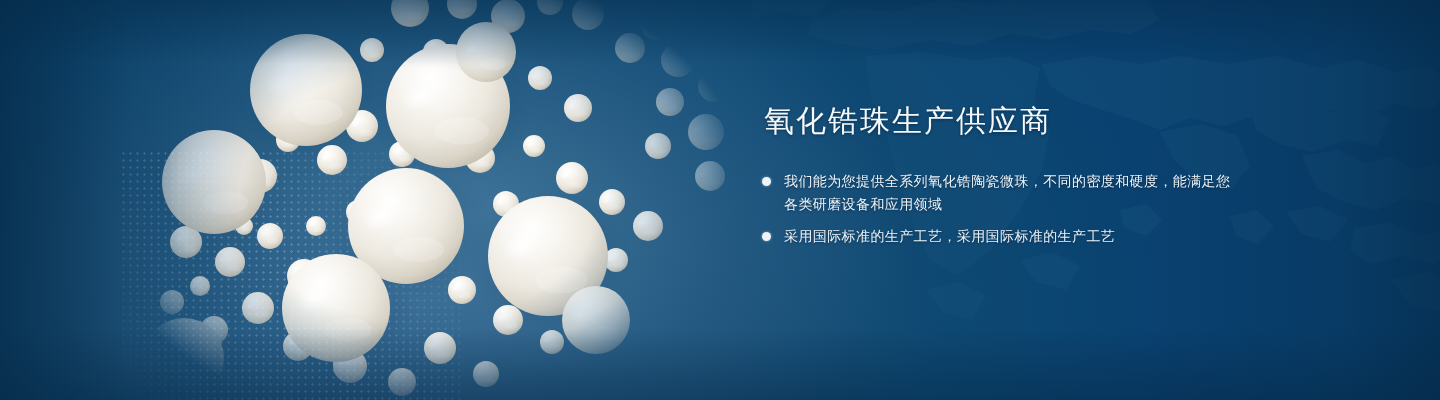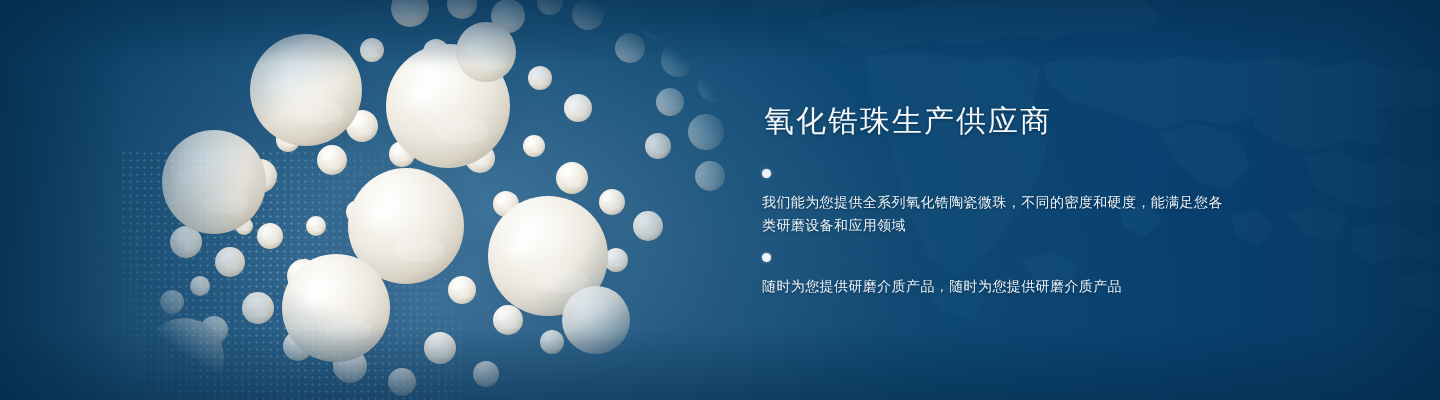--- a/index.html
+++ b/index.html
@@ -55,28 +55,27 @@
   .beads svg{width:100%;height:100%;display:block;}
   
   .copy{
     position:absolute;left:762px;top:104px;width:470px;
     color:#ffffff;
   }
   .headline{
     font-size:30px;line-height:1.12;font-weight:400;letter-spacing:2px;
     color:#f4f8fb;
     text-shadow:0 1px 3px rgba(0,25,50,.55);
-    margin:0 0 24px 2px;
+    margin:0 0 32px 2px;
     white-space:nowrap;
   }
   .bullets{list-style:none;margin:0;padding:0;}
   .bullet{
     display:flex;align-items:flex-start;gap:13px;
     margin-bottom:9px;
-    flex-direction:column;
   }
   .dot{
     flex:0 0 auto;width:9px;height:9px;border-radius:50%;
     background:#eef4f8;margin-top:7px;
     box-shadow:0 0 3px rgba(255,255,255,.45);
   }
   .btext{
     font-size:14px;line-height:23px;letter-spacing:.4px;
     color:#eef3f7;
     text-shadow:0 1px 2px rgba(0,25,50,.5);
@@ -222,18 +221,18 @@
 
   <div class="copy">
     <h1 class="headline">氧化锆珠生产供应商</h1>
     <ul class="bullets">
       <li class="bullet">
         <span class="dot"></span>
         <span class="btext">我们能为您提供全系列氧化锆陶瓷微珠，不同的密度和硬度，能满足您各类研磨设备和应用领域</span>
       </li>
       <li class="bullet">
         <span class="dot"></span>
-        <span class="btext">随时为您提供研磨介质产品，随时为您提供研磨介质产品</span>
+        <span class="btext">采用国际标准的生产工艺，采用国际标准的生产工艺</span>
       </li>
     </ul>
   </div>
 
 </div>
 
 </body></html>

